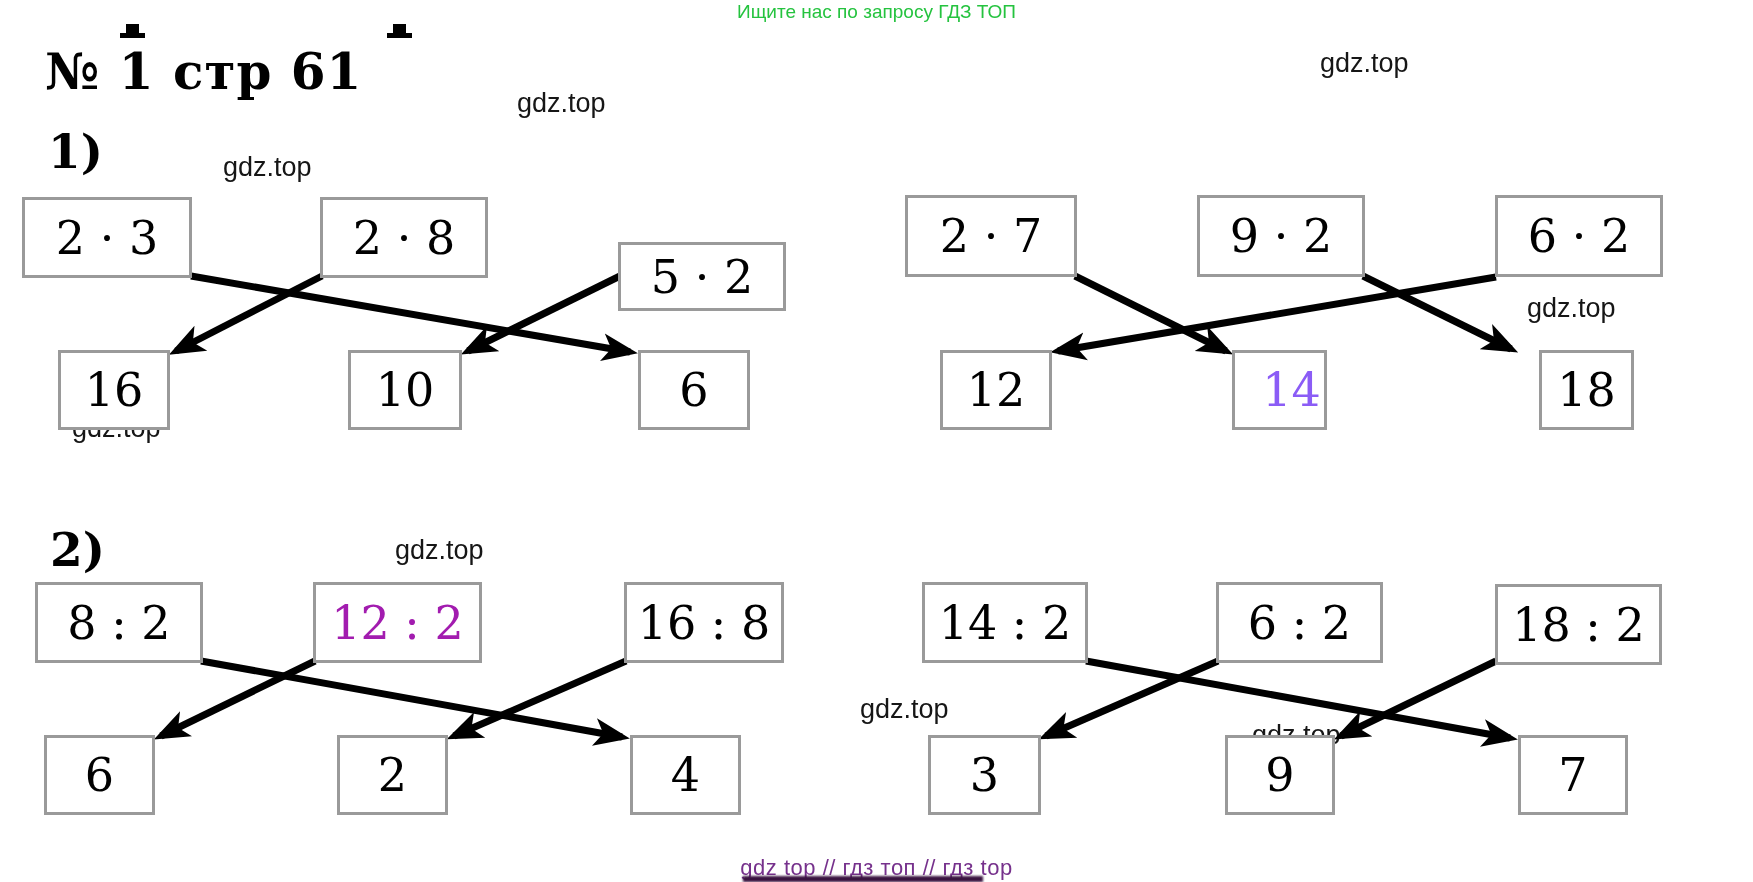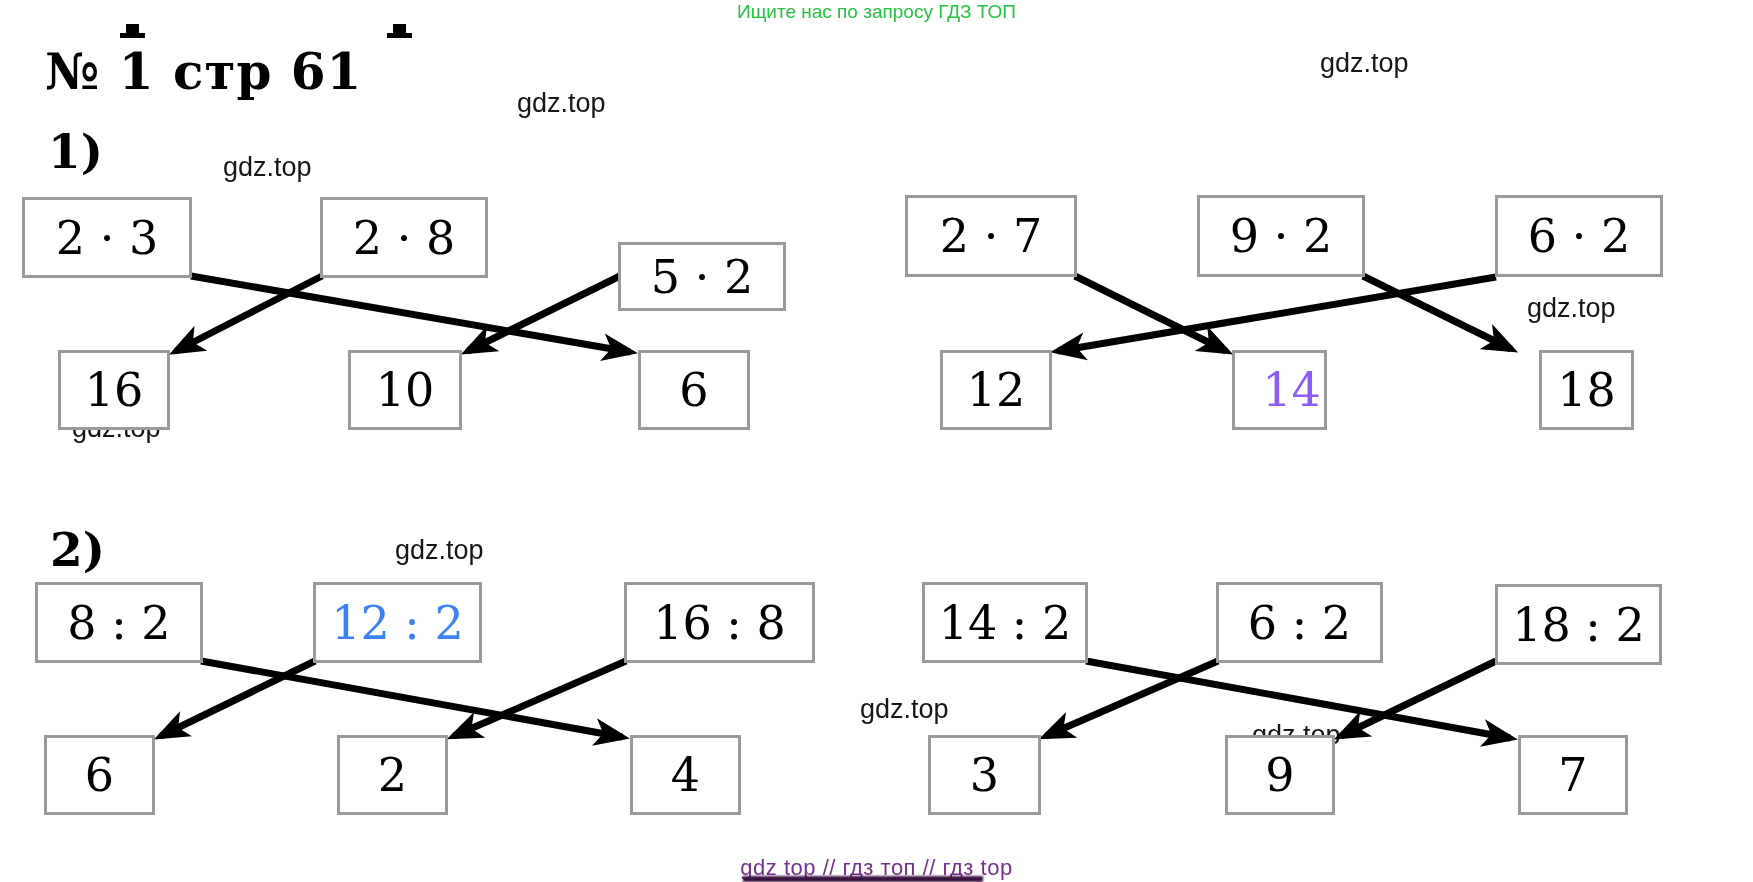--- a/index.html
+++ b/index.html
@@ -91,22 +91,22 @@
     <div class="box" style="left: 348px; top: 350px; width: 114px; height: 80px; border-color: rgb(154, 154, 154); color: rgb(0, 0, 0);">10</div>
     <div class="box" style="left: 638px; top: 350px; width: 112px; height: 80px; border-color: rgb(154, 154, 154); color: rgb(0, 0, 0);">6</div>
     <div class="box" style="left: 905px; top: 195px; width: 172px; height: 82px; border-color: rgb(154, 154, 154); color: rgb(0, 0, 0);">2 · 7</div>
     <div class="box" style="left: 1197px; top: 195px; width: 168px; height: 82px; border-color: rgb(154, 154, 154); color: rgb(0, 0, 0);">9 · 2</div>
     <div class="box" style="left: 1495px; top: 195px; width: 168px; height: 82px; border-color: rgb(154, 154, 154); color: rgb(0, 0, 0);">6 · 2</div>
     <div class="box" style="left: 940px; top: 350px; width: 112px; height: 80px; border-color: rgb(154, 154, 154); color: rgb(0, 0, 0);">12</div>
     <div class="box" style="left: 1232px; top: 350px; width: 95px; height: 80px; border-color: rgb(154, 154, 154); color: #8b5cf6; padding-left: 24px;">14</div>
     <div class="box" style="left: 1517px; top: 350px; width: 95px; height: 80px; border-color: rgb(154, 154, 154); color: rgb(0, 0, 0); margin-left: 22px;">18</div>
     <div class="section-label" style="left: 50px; top: 522px;">2)</div>
     <div class="box" style="left: 35px; top: 582px; width: 168px; height: 81px; border-color: rgb(154, 154, 154); color: rgb(0, 0, 0);">8 : 2</div>
-    <div class="box" style="left: 313px; top: 582px; width: 169px; height: 81px; border-color: rgb(154, 154, 154); color: #3b82f6;">12 : 2</div>
-    <div class="box" style="left: 624px; top: 582px; width: 191px; height: 81px; border-color: rgb(154, 154, 154); color: rgb(0, 0, 0);">16 : 8</div>
+    <div class="box" style="left: 313px; top: 582px; width: 169px; height: 81px; border-color: rgb(154, 154, 154); color: #a21caf;">12 : 2</div>
+    <div class="box" style="left: 624px; top: 582px; width: 160px; height: 81px; border-color: rgb(154, 154, 154); color: rgb(0, 0, 0);">16 : 8</div>
     <div class="box" style="left: 44px; top: 735px; width: 111px; height: 80px; border-color: rgb(154, 154, 154); color: rgb(0, 0, 0);">6</div>
     <div class="box" style="left: 337px; top: 735px; width: 111px; height: 80px; border-color: rgb(154, 154, 154); color: rgb(0, 0, 0);">2</div>
     <div class="box" style="left: 630px; top: 735px; width: 111px; height: 80px; border-color: rgb(154, 154, 154); color: rgb(0, 0, 0);">4</div>
     <div class="box" style="left: 922px; top: 582px; width: 166px; height: 81px; border-color: rgb(154, 154, 154); color: rgb(0, 0, 0);">14 : 2</div>
     <div class="box" style="left: 1216px; top: 582px; width: 167px; height: 81px; border-color: rgb(154, 154, 154); color: rgb(0, 0, 0);">6 : 2</div>
     <div class="box" style="left: 1495px; top: 584px; width: 167px; height: 81px; border-color: rgb(154, 154, 154); color: rgb(0, 0, 0);">18 : 2</div>
     <div class="box" style="left: 928px; top: 735px; width: 113px; height: 80px; border-color: rgb(154, 154, 154); color: rgb(0, 0, 0);">3</div>
     <div class="box" style="left: 1225px; top: 735px; width: 110px; height: 80px; border-color: rgb(154, 154, 154); color: rgb(0, 0, 0);">9</div>
     <div class="box" style="left: 1518px; top: 735px; width: 110px; height: 80px; border-color: rgb(154, 154, 154); color: rgb(0, 0, 0);">7</div>
   </div>

